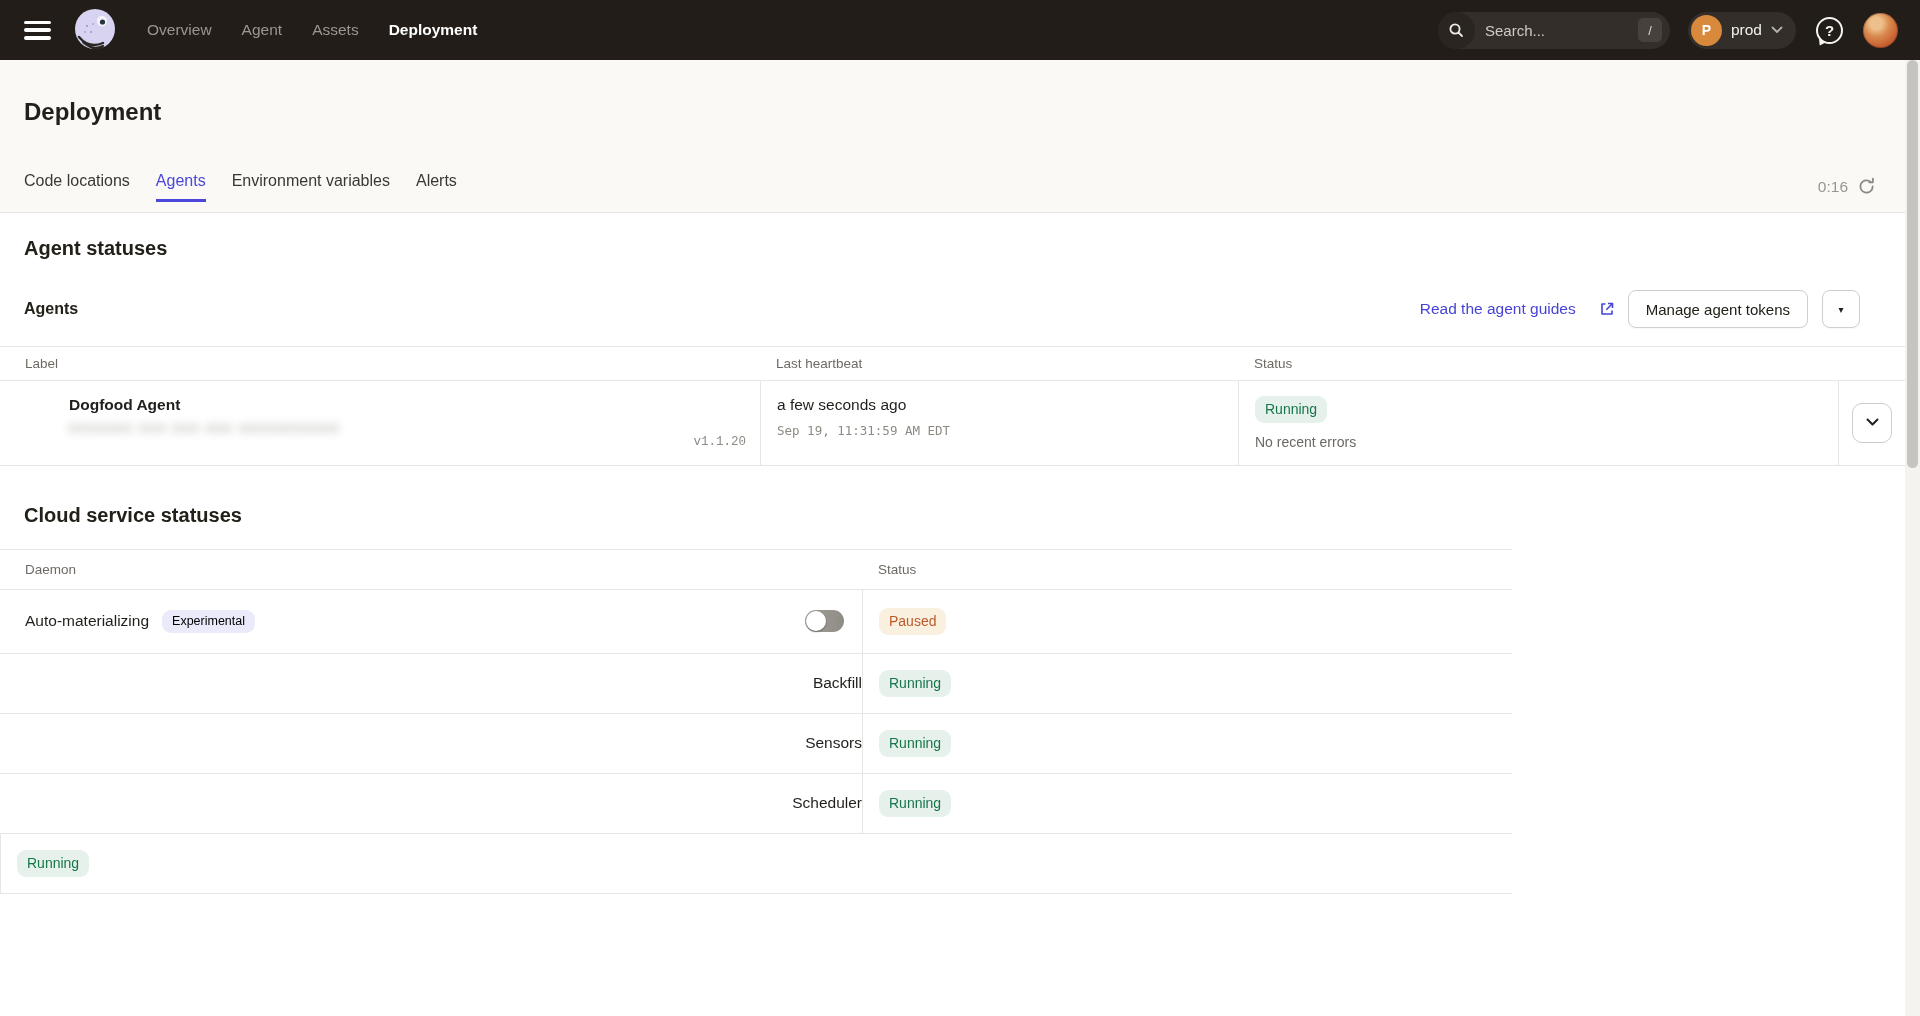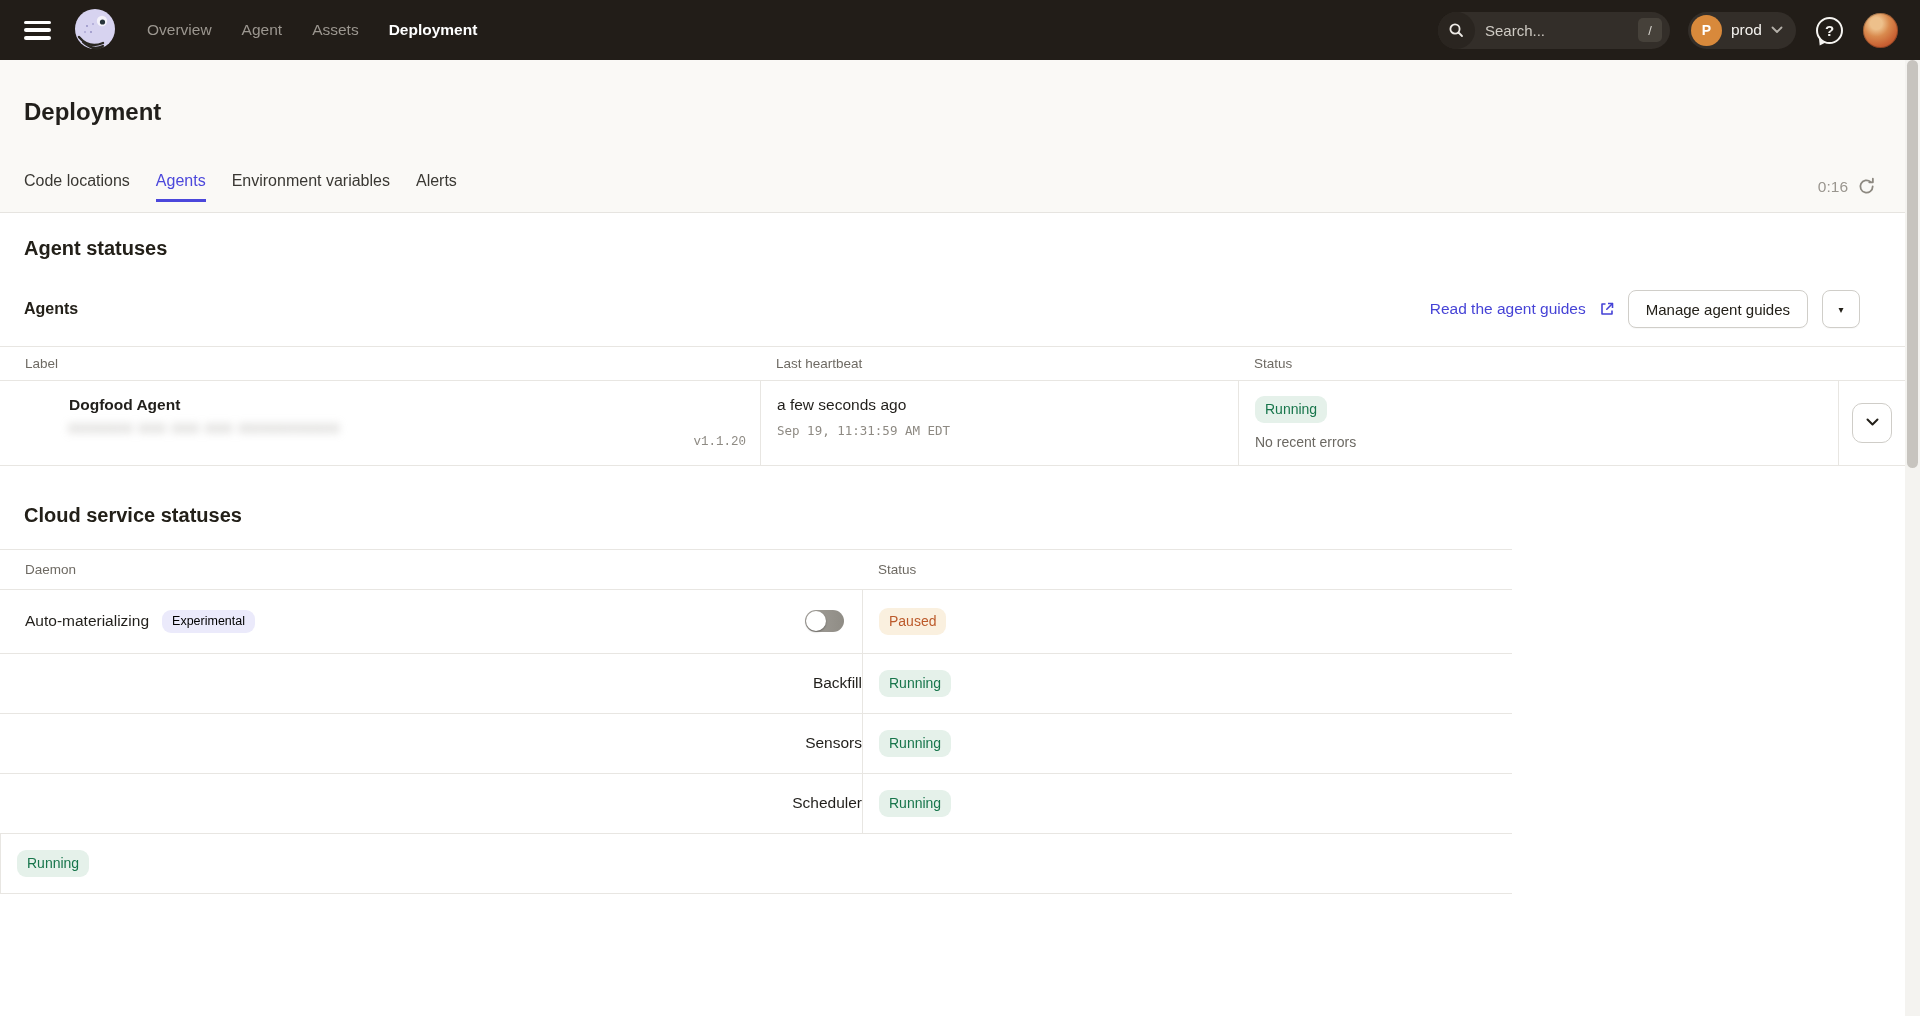--- a/index.html
+++ b/index.html
@@ -82,21 +82,21 @@
     color: #9A968F; font-size: 15.5px;
   }
 
   
   .section-title { font-size: 20px; font-weight: 600; color: #232019; margin: 24px 0 0 24px; }
   .agents-toolbar {
     display: flex; align-items: center; margin: 30px 60px 0 24px;
   }
   .agents-subtitle { font-size: 16px; font-weight: 600; color: #232019; }
   .toolbar-right { margin-left: auto; display: flex; align-items: center; gap: 14px; }
-  .guide-link { color: #4643D6; font-size: 15.5px; display: flex; align-items: center; gap: 14px; cursor: pointer; text-decoration: none; }
+  .guide-link { color: #4643D6; font-size: 15.5px; display: flex; align-items: center; gap: 24px; cursor: pointer; text-decoration: none; }
   .btn {
     height: 38px; padding: 0 17px; background: #ffffff; border: 1px solid #D0CEC9; border-radius: 8px;
     font-size: 15px; color: #232019; cursor: pointer; font-family: "Liberation Sans", sans-serif;
     box-shadow: 0 1px 1px rgba(0,0,0,.03);
   }
   .btn.caret-btn { width: 38px; padding: 0; font-size: 10px; }
 
   
   .agents-table { margin-top: 18px; width: 1905px; border-top: 1px solid #E8E6E2; }
   .agents-grid { display: grid; grid-template-columns: 760px 478px 600px 1fr; }
@@ -231,21 +231,21 @@
   <div class="agents-subtitle">Agents</div>
   <div class="toolbar-right">
     <a class="guide-link">
       <span>Read the agent guides</span>
       <svg width="14" height="14" viewBox="0 0 14 14">
         <path d="M5.5 2 H2 V12 H12 V8.5" fill="none" stroke="#4643D6" stroke-width="1.6" stroke-linejoin="round"></path>
         <path d="M8 1.5 H12.5 V6" fill="none" stroke="#4643D6" stroke-width="1.6" stroke-linejoin="round"></path>
         <line x1="12.3" y1="1.7" x2="6.8" y2="7.2" stroke="#4643D6" stroke-width="1.6" stroke-linecap="round"></line>
       </svg>
     </a>
-    <button class="btn">Manage agent guides</button>
+    <button class="btn">Manage agent tokens</button>
     <button class="btn caret-btn">▾</button>
   </div>
 </div>
 
 <div class="agents-table">
   <div class="agents-grid thead">
     <div class="th">Label</div>
     <div class="th">Last heartbeat</div>
     <div class="th">Status</div>
     <div class="th"></div>

